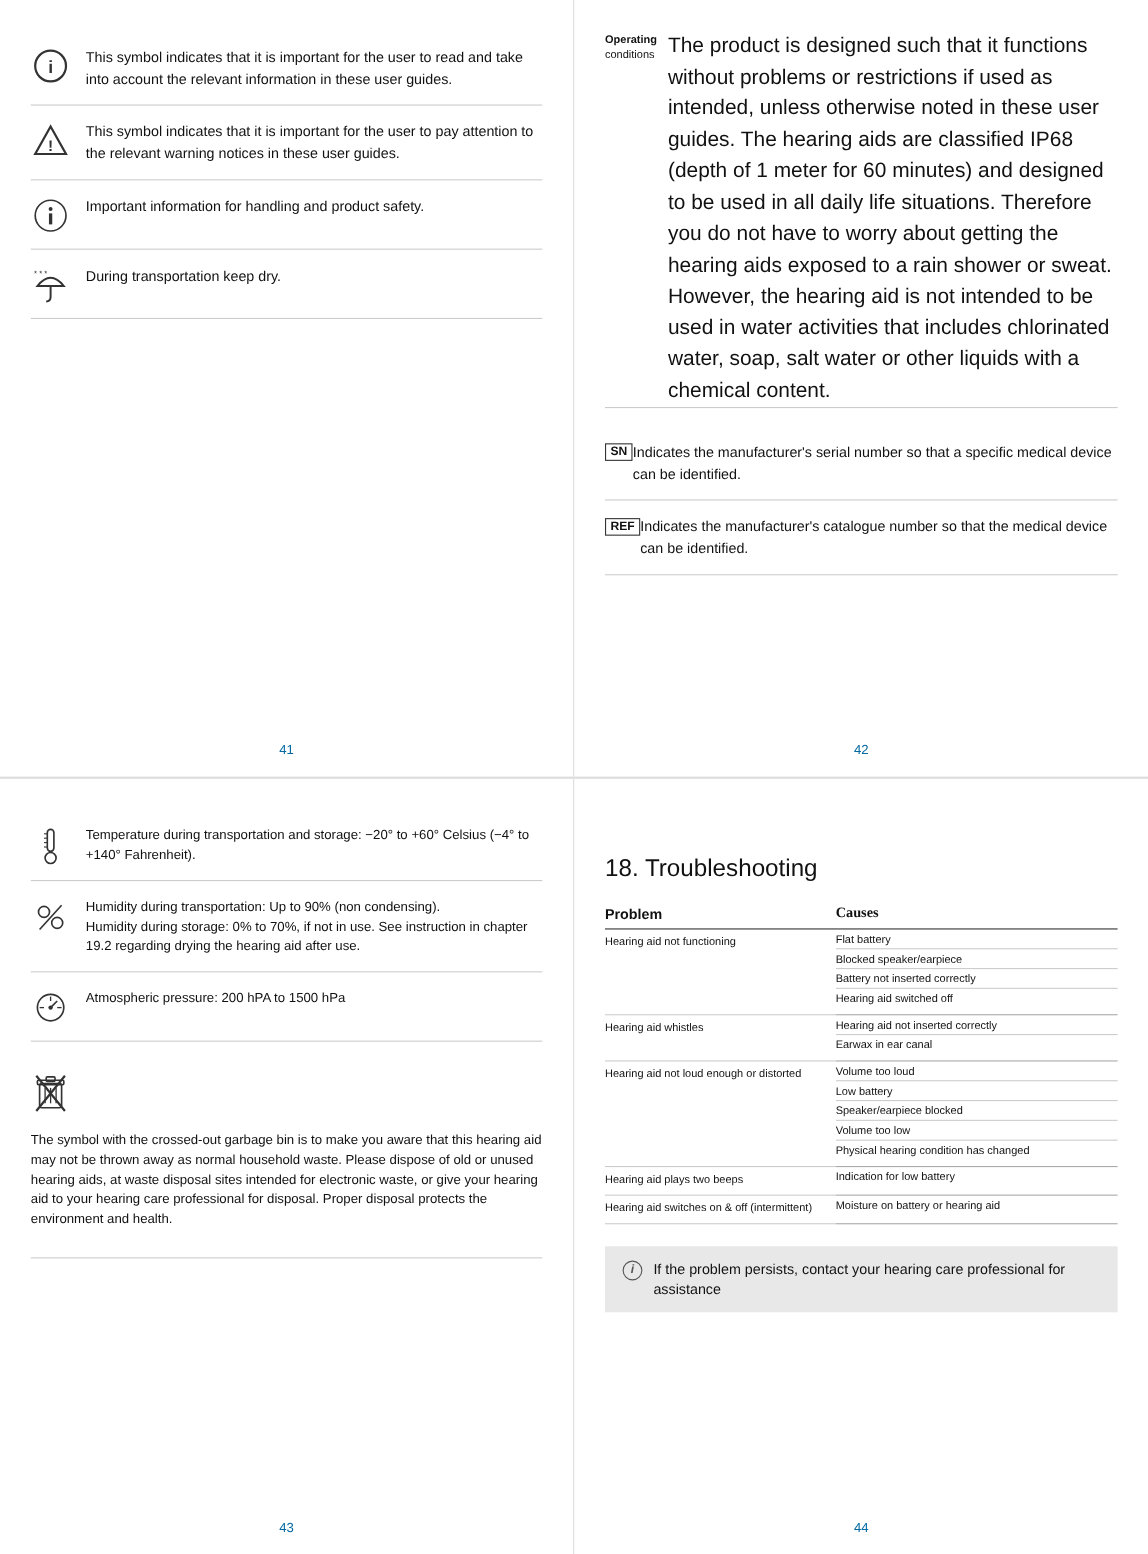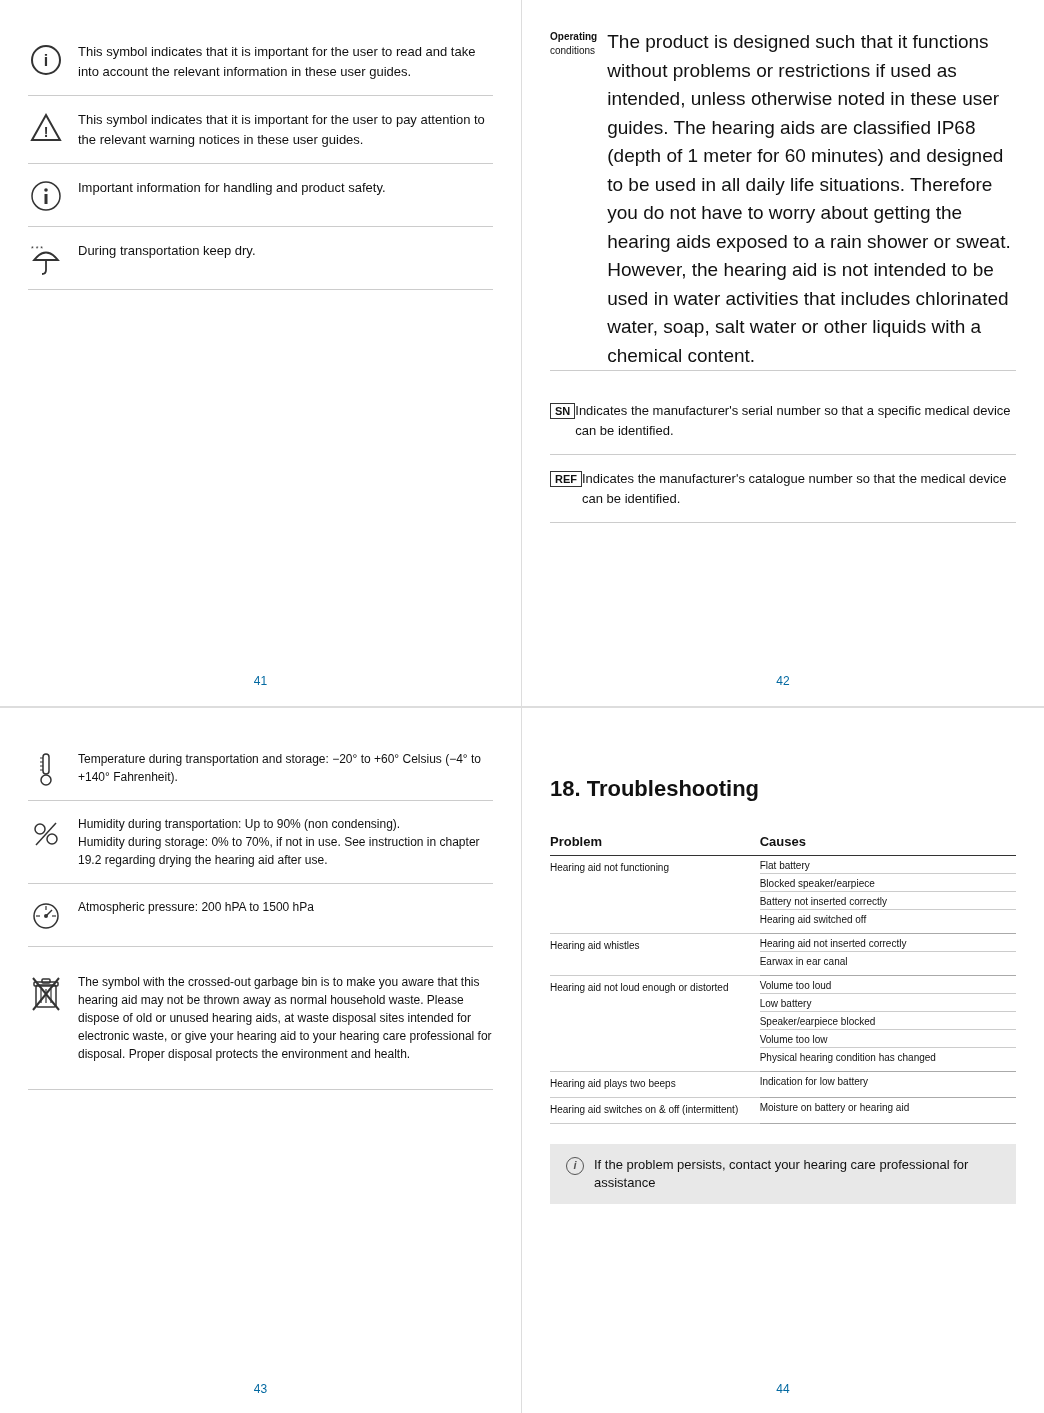--- a/index.html
+++ b/index.html
@@ -90,25 +90,26 @@
     .transport-text {
       font-size: 12px;
       line-height: 1.5;
     }
     .garbage-section {
       padding: 26px 0;
       border-bottom: 1px solid #ccc;
       display: flex;
       align-items: flex-start;
       gap: 14px;
+      flex-direction: column;
     }
     .section-title {
       font-size: 22px;
-      font-weight: bold;
-      margin-bottom: 28px;
+      font-weight: normal;
+      margin-bottom: 16px;
       margin-top: 8px;
     }
     .trouble-table {
       width: 100%;
       border-collapse: collapse;
     }
     .trouble-table th {
       font-weight: bold;
       font-size: 13px;
       text-align: left;
@@ -337,21 +338,21 @@
   </div>
 
   <div class="page-right" style="padding-top: 60px;">
 
     <div class="section-title">18. Troubleshooting</div>
 
     <table class="trouble-table">
       <thead>
         <tr>
           <th style="width:45%;">Problem</th>
-          <th style="width:55%;">Causes</th>
+          <th style="width:55%;font-family:Liberation Serif, serif;">Causes</th>
         </tr>
       </thead>
       <tbody>
 
         <tr>
           <td class="problem-cell" rowspan="4">Hearing aid not functioning</td>
           <td class="cause-cell">Flat battery</td>
         </tr>
         <tr>
           <td class="cause-cell">Blocked speaker/earpiece</td>

